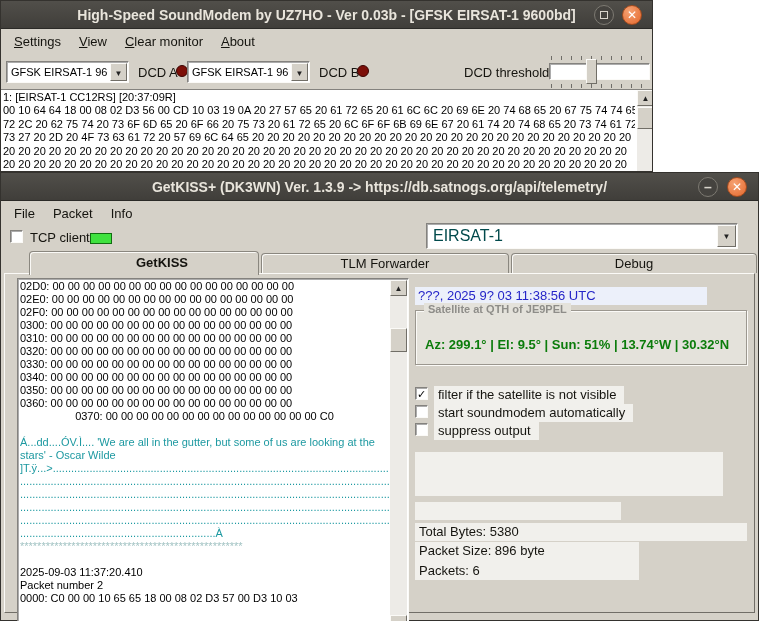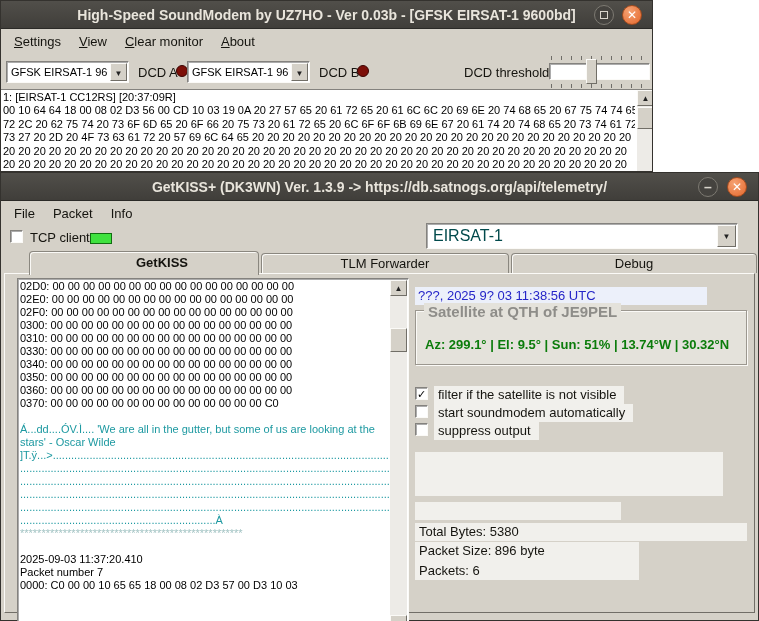--- a/index.html
+++ b/index.html
@@ -70,21 +70,21 @@
   #gk-term-lines { position:absolute; left:2px; top:1px; right:19px; bottom:1px; overflow:hidden;
                    font-size:11px; line-height:13px; white-space:nowrap; color:#000; }
   .tl-q  { color:#1d99a1; }
   .tl-qa { color:#a2c3c3; }
 
   #gk-clock { position:absolute; left:410px; top:13px; width:292px; height:18px; background:#ecf0fa;
               color:#2525c8; font-size:13px; padding:1px 3px; white-space:nowrap; }
   #gk-qth { position:absolute; left:410px; top:36px; width:332px; height:55px;
             background:#e4e2db; border:1px solid #9b978f; box-shadow:1px 1px 0 #fbfaf7, inset 1px 1px 0 #fbfaf7; }
   #gk-qth-title { position:absolute; left:8px; top:-8px; background:#e4e2db; padding:0 4px;
-                  font-size:15px; font-weight:bold; color:#8e8d89; white-space:nowrap; }
+                  font-size:11px; font-weight:bold; color:#8e8d89; white-space:nowrap; }
   #gk-qth-status { position:absolute; left:9px; top:26px; font-size:13px; font-weight:bold;
                    color:#0b7c0b; white-space:nowrap; }
   .cbrow { position:absolute; left:410px; height:17px; }
   .cbox { position:absolute; left:0; top:1px; width:13px; height:13px; background:#fff;
           font-size:11px; line-height:12px; text-align:center; color:#000; font-weight:bold; }
   .cblabel { position:absolute; left:19px; top:0; background:#f1f0ec; font-size:13px;
              padding:1px 8px 2px 4px; white-space:nowrap; color:#15140f; }
   .lightbox { position:absolute; background:#f1f0ec; }
   .stat { position:absolute; left:410px; background:#f1f0ec; font-size:13px; color:#15140f;
           padding:1px 4px 2px 4px; white-space:nowrap; }
@@ -160,38 +160,39 @@
   <div class="tab" id="tab-debug">Debug</div>
 
   <div id="gk-panel" class="raised">
     <div id="gk-terminal" class="sunken">
       <div id="gk-term-lines">
           <div class="" style="min-height: 13px;">02D0: 00 00 00 00 00 00 00 00 00 00 00 00 00 00 00 00</div>
           <div class="" style="min-height: 13px;">02E0: 00 00 00 00 00 00 00 00 00 00 00 00 00 00 00 00</div>
           <div class="" style="min-height: 13px;">02F0: 00 00 00 00 00 00 00 00 00 00 00 00 00 00 00 00</div>
           <div class="" style="min-height: 13px;">0300: 00 00 00 00 00 00 00 00 00 00 00 00 00 00 00 00</div>
           <div class="" style="min-height: 13px;">0310: 00 00 00 00 00 00 00 00 00 00 00 00 00 00 00 00</div>
+          <div class="" style="min-height: 13px;">0320: 00 00 00 00 00 00 00 00 00 00 00 00 00 00 00 00</div>
           <div class="" style="min-height: 13px;">0330: 00 00 00 00 00 00 00 00 00 00 00 00 00 00 00 00</div>
           <div class="" style="min-height: 13px;">0340: 00 00 00 00 00 00 00 00 00 00 00 00 00 00 00 00</div>
           <div class="" style="min-height: 13px;">0350: 00 00 00 00 00 00 00 00 00 00 00 00 00 00 00 00</div>
           <div class="" style="min-height: 13px;">0360: 00 00 00 00 00 00 00 00 00 00 00 00 00 00 00 00</div>
-          <div class="" style="min-height: 13px;">0370: 00 00 00 00 00 00 00 00 00 00 00 00 00 00 C0</div>
+          <div class="" style="min-height: 13px; text-align: center;">0370: 00 00 00 00 00 00 00 00 00 00 00 00 00 00 C0</div>
           <div class="" style="min-height: 13px;"></div>
           <div class="tl-q" style="min-height: 13px;">Á...dd....ÓV.Ì.... 'We are all in the gutter, but some of us are looking at the</div>
           <div class="tl-q" style="min-height: 13px;">stars' - Oscar Wilde</div>
           <div class="tl-q" style="min-height: 13px;">]T.ÿ...&gt;...................................................................................................................</div>
           <div class="tl-q" style="min-height: 13px;">.............................................................................................................................</div>
           <div class="tl-q" style="min-height: 13px;">.............................................................................................................................</div>
           <div class="tl-q" style="min-height: 13px;">.............................................................................................................................</div>
           <div class="tl-q" style="min-height: 13px;">.............................................................................................................................</div>
           <div class="tl-q" style="min-height: 13px;">................................................................À</div>
           <div class="tl-qa" style="min-height: 13px;">****************************************************</div>
           <div class="" style="min-height: 13px;"></div>
           <div class="" style="min-height: 13px;">2025-09-03 11:37:20.410</div>
-          <div class="" style="min-height: 13px;">Packet number 7</div>
+          <div class="" style="min-height: 13px;">Packet number 2</div>
           <div class="" style="min-height: 13px;">0000: C0 00 00 10 65 65 18 00 08 02 D3 57 00 D3 10 03</div>
         </div>
       <div class="vscroll" style="top:1px; bottom:1px; right:1px;">
         <div class="scroll-btn raised" style="top:0;"><span>▲</span></div>
         <div class="scroll-thumb raised" style="top:48px; height:24px;"></div>
         <div class="scroll-btn raised" style="bottom:0;"><span>▼</span></div>
       </div>
     </div>
 
     <div id="gk-clock">???, 2025 9? 03  11:38:56 UTC</div>

